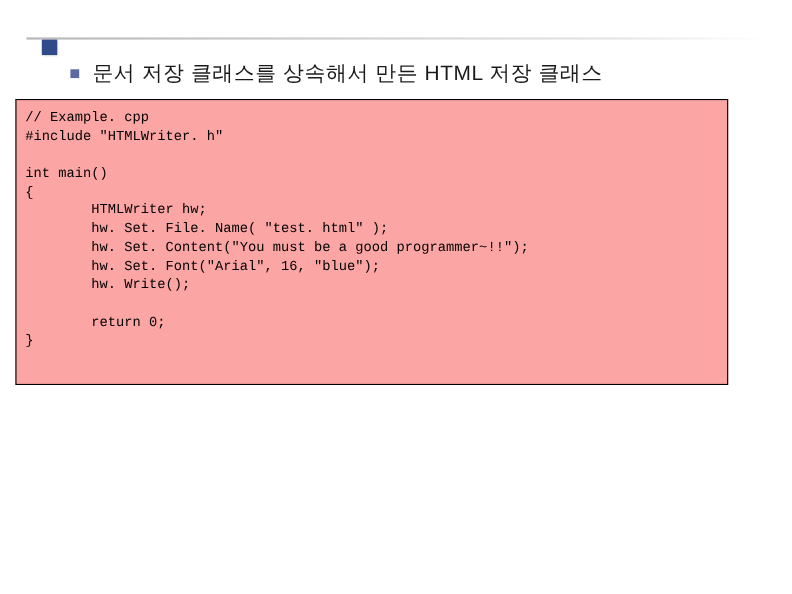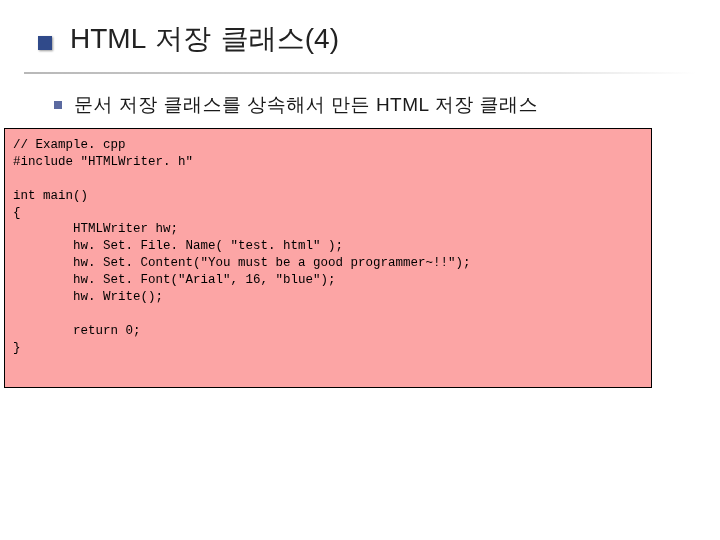--- a/index.html
+++ b/index.html
@@ -35,21 +35,21 @@
     color:#222;
     word-spacing:2px;
   }
   .hdr-rule{
     margin:8px 24px 0 24px;
     height:2px;
     background:linear-gradient(to right,#b8b8b8 0%,#e6e6e6 80%,#fff 100%);
   }
   
   .content{
-    padding:18px 30px 0 28px;
+    padding:18px 30px 0 38px;
   }
   .bullet-row{
     display:flex;
     align-items:center;
     margin:0 0 10px 26px;
   }
   .bullet-sq{
     width:8px;height:8px;
     background:#5b6aa0;
     margin-right:12px;
@@ -75,21 +75,20 @@
     box-sizing:border-box;
     min-height:260px;
   }
 </style>
 </head>
 <body>
 <div class="slide">
 
   <div class="hdr">
     <div class="hdr-square"></div>
-    <div class="hdr-title">HTML 저장 클래스(4)</div>
   </div>
   <div class="hdr-rule"></div>
 
   <div class="content">
 
     <div class="bullet-row">
       <div class="bullet-sq"></div>
       <div class="bullet-txt">문서 저장 클래스를 상속해서 만든 HTML 저장 클래스</div>
     </div>
 

